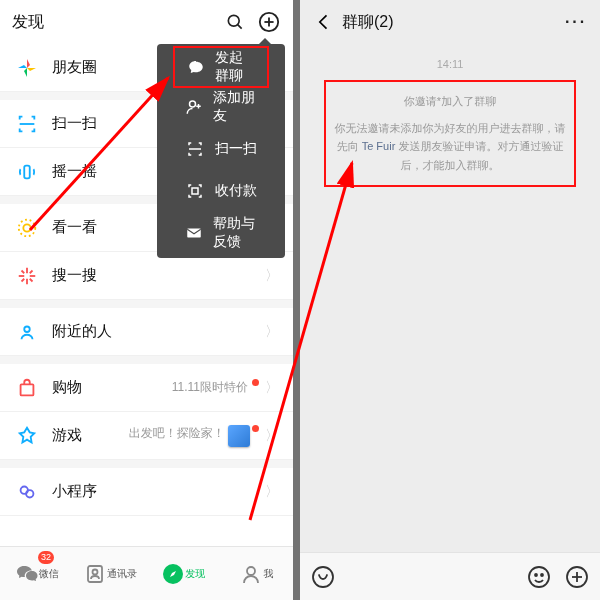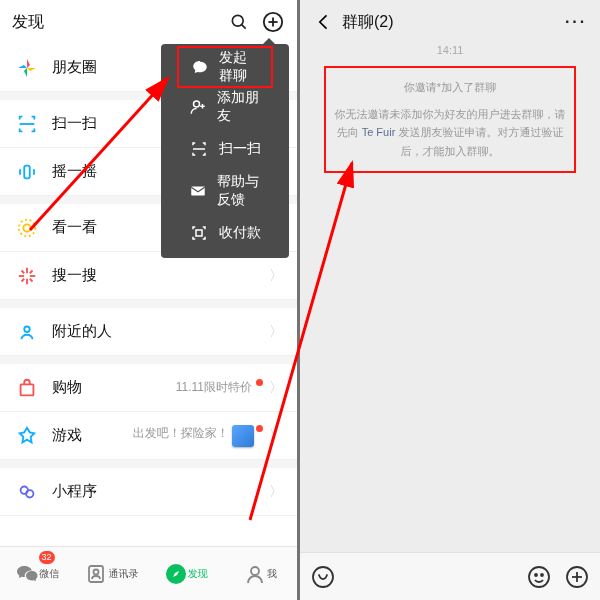--- a/index.html
+++ b/index.html
@@ -1,19 +1,19 @@
 <!DOCTYPE html>
 <html><head>
 <meta charset="utf-8">
 <style>
   *{box-sizing:border-box;margin:0;padding:0;font-family:-apple-system,"PingFang SC","Microsoft YaHei",sans-serif}
   body{width:600px;height:600px;background:#fff;overflow:hidden;position:relative}
   .app{display:flex;width:600px;height:600px}
   .pane{position:relative;height:600px}
-  .left{width:300px;border-right:3px solid #737373}
+  .left{width:300px;border-right:7px solid #737373}
   .right{width:300px;background:#ededed}
   
   .hdr{height:44px;display:flex;align-items:center;padding:0 12px;font-size:16px;color:#111}
   .hdr .title{flex:1}
   .hdr .ic{width:24px;height:24px;display:flex;align-items:center;justify-content:center;margin-left:10px;color:#222}
   .hdr .back{margin-right:6px;margin-left:0}
   .dots{letter-spacing:2px;font-weight:bold}
   
   .list{}
   .row{display:flex;align-items:center;height:48px;padding:0 14px;border-bottom:1px solid #f0f0f0;background:#fff}
@@ -31,21 +31,21 @@
   .tab svg{width:24px;height:24px}
   .badge{position:absolute;top:4px;left:52%;background:#f43;color:#fff;font-size:9px;line-height:13px;min-width:16px;text-align:center;border-radius:8px;padding:0 3px}
   .tab{position:relative}
   
   .menu{position:absolute;top:44px;right:8px;width:128px;background:#4b4b4b;border-radius:4px;padding:4px 16px;z-index:5}
   .menu::before{content:"";position:absolute;top:-6px;right:14px;border:6px solid transparent;border-bottom-color:#4b4b4b;border-top:none}
   .menu .mi{display:flex;align-items:center;height:42px;padding:0 12px;color:#fff;font-size:14px}
   .menu .mi .micon{width:20px;height:20px;margin-right:10px;display:flex;align-items:center;justify-content:center}
   .menu .mi.hl{border:2px solid #f11;margin:-2px 0}
   
-  .time{text-align:center;font-size:11px;color:#aaa;}
+  .time{text-align:center;font-size:11px;color:#aaa;margin-top:14px}
   .sysbox{margin:10px 24px;border:2px solid #f11;padding:10px 8px;font-size:11px;color:#9a9a9a;text-align:center;line-height:1.7}
   .sysbox .link{color:#5b6f8f}
   
   .rbar{position:absolute;bottom:0;left:0;right:0;height:48px;background:#f7f7f7;border-top:1px solid #e3e3e3;display:flex;align-items:center;padding:0 10px;gap:12px}
   .rbar .sp{flex:1}
   .rbar .bic{width:26px;height:26px;display:flex;align-items:center;justify-content:center;color:#333}
   
   svg.arrow{position:absolute;z-index:20;pointer-events:none}
 </style>
 </head>
@@ -207,35 +207,35 @@
         <span class="micon">
             <svg viewBox="0 0 24 24" width="18" height="18" fill="none" stroke="#fff" stroke-width="2">
               <path d="M4 7V4h3M20 7V4h-3M4 17v3h3M20 17v3h-3"></path>
               <line x1="4" y1="12" x2="20" y2="12"></line>
             </svg>
           </span>
         <span>扫一扫</span>
       </div>
       <div class="mi">
         <span class="micon">
+            <svg viewBox="0 0 24 24" width="18" height="18" fill="none" stroke="#fff" stroke-width="2">
+              <path d="M4 7V4h3M20 7V4h-3M4 17v3h3M20 17v3h-3"></path>
+              <rect x="8" y="8" width="8" height="8"></rect>
+            </svg>
+          </span>
+        <span>收付款</span>
+      </div>
+      <div class="mi">
+        <span class="micon">
             <svg viewBox="0 0 24 24" width="18" height="18" fill="#fff">
               <rect x="3" y="6" width="18" height="12" rx="1"></rect>
               <path d="M3 7l9 6 9-6" fill="none" stroke="#4b4b4b" stroke-width="1.5"></path>
             </svg>
           </span>
         <span>帮助与反馈</span>
-      </div>
-      <div class="mi">
-        <span class="micon">
-            <svg viewBox="0 0 24 24" width="18" height="18" fill="none" stroke="#fff" stroke-width="2">
-              <path d="M4 7V4h3M20 7V4h-3M4 17v3h3M20 17v3h-3"></path>
-              <rect x="8" y="8" width="8" height="8"></rect>
-            </svg>
-          </span>
-        <span>收付款</span>
       </div>
     </div>
 
     <div class="tabbar">
       <div class="tab">
         <span class="badge">32</span>
         <svg viewBox="0 0 24 24" fill="#888">
             <path d="M9 4C5 4 2 6.5 2 9.5c0 1.6.9 3 2.3 4L4 16l2.7-1.2c.7.2 1.5.3 2.3.3.3 0 .6 0 .9-.1-.1-.4-.2-.8-.2-1.2 0-2.9 2.8-5.2 6.3-5.2.3 0 .6 0 .9.1C16.3 5.9 13 4 9 4zm8 5c-3.3 0-6 2.1-6 4.7 0 2.6 2.7 4.7 6 4.7.6 0 1.2-.1 1.8-.2L21 19l-.3-1.9c1.1-.8 1.8-2 1.8-3.4 0-2.6-2.7-4.7-5.5-4.7z"></path>
           </svg>
         <span>微信</span>

